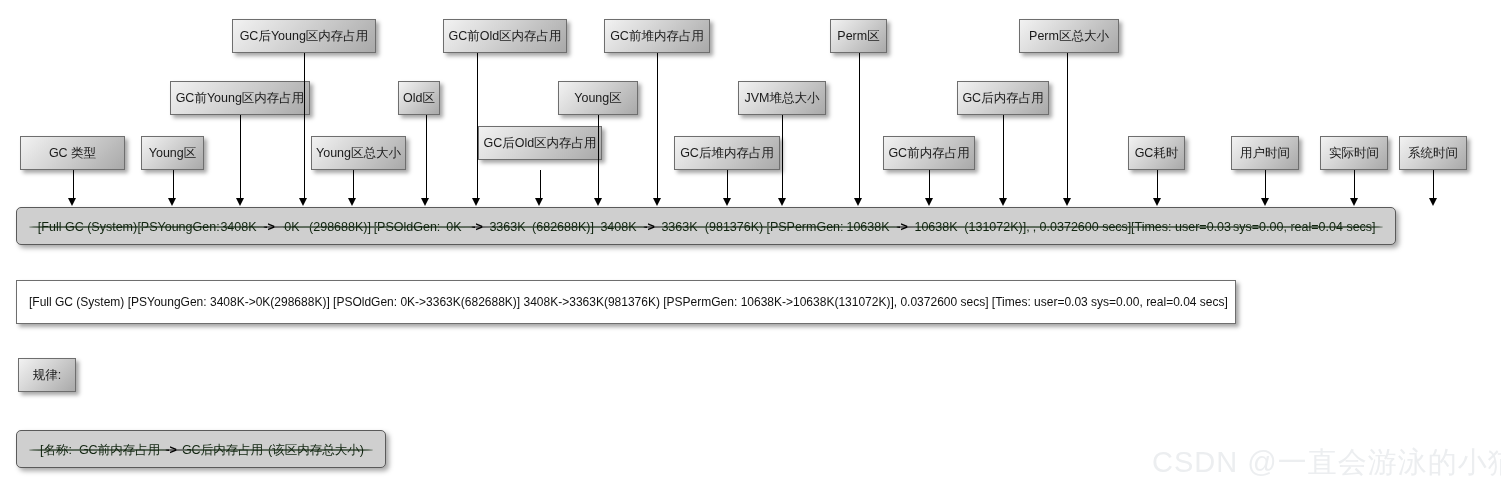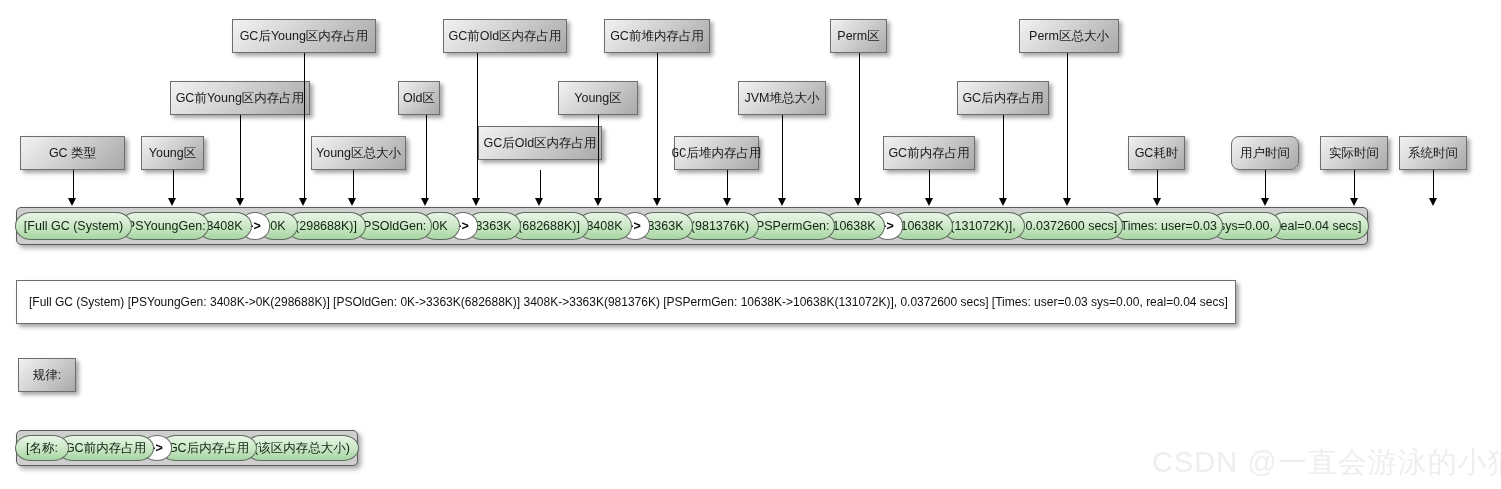--- a/index.html
+++ b/index.html
@@ -30,21 +30,21 @@
 
   
   .bar{
     position:absolute;
     box-sizing:border-box;
     display:flex;align-items:stretch;
     border:1px solid #5a5a5a;
     border-radius:5px;
     background:#cfcfcf;
     box-shadow:3px 3px 5px rgba(0,0,0,.35);
-    padding:4px;
+    padding:18px;
   }
   .seg{
     box-sizing:border-box;
     display:flex;align-items:center;justify-content:center;
     font-size:12.5px;
     color:#10240f;
     white-space:nowrap;
     border:1px solid #5d6b5c;
     border-radius:16px/50%;
     background:linear-gradient(180deg,#e8f6e6 0%,#cfe9cb 45%,#a8d6a3 100%);
@@ -109,42 +109,42 @@
     <div class="arrow" style="left: 471.5px; top: 198px;"></div>
     <div class="lbl" style="left: 478px; top: 126px; width: 124px;">GC后Old区内存占用</div>
     <div class="conn" style="left: 540px; top: 170px; height: 28px;"></div>
     <div class="arrow" style="left: 534.5px; top: 198px;"></div>
     <div class="lbl" style="left: 558px; top: 81px; width: 80px;">Young区</div>
     <div class="conn" style="left: 598px; top: 115px; height: 83px;"></div>
     <div class="arrow" style="left: 593.5px; top: 198px;"></div>
     <div class="lbl" style="left: 604px; top: 19px; width: 106px;">GC前堆内存占用</div>
     <div class="conn" style="left: 657px; top: 53px; height: 145px;"></div>
     <div class="arrow" style="left: 652.5px; top: 198px;"></div>
-    <div class="lbl" style="left: 674px; top: 136px; width: 85px; font-family: Liberation Mono, monospace;">GC后堆内存占用</div>
+    <div class="lbl" style="left: 674px; top: 136px; width: 106px;">GC后堆内存占用</div>
     <div class="conn" style="left: 727px; top: 170px; height: 28px;"></div>
     <div class="arrow" style="left: 722.5px; top: 198px;"></div>
     <div class="lbl" style="left: 738px; top: 81px; width: 88px;">JVM堆总大小</div>
     <div class="conn" style="left: 782px; top: 115px; height: 83px;"></div>
     <div class="arrow" style="left: 777.5px; top: 198px;"></div>
     <div class="lbl" style="left: 830px; top: 19px; width: 57px;">Perm区</div>
     <div class="conn" style="left: 859px; top: 53px; height: 145px;"></div>
     <div class="arrow" style="left: 853.5px; top: 198px;"></div>
     <div class="lbl" style="left: 883px; top: 136px; width: 92px;">GC前内存占用</div>
     <div class="conn" style="left: 929px; top: 170px; height: 28px;"></div>
     <div class="arrow" style="left: 924.5px; top: 198px;"></div>
     <div class="lbl" style="left: 957px; top: 81px; width: 92px;">GC后内存占用</div>
     <div class="conn" style="left: 1003px; top: 115px; height: 83px;"></div>
     <div class="arrow" style="left: 998.5px; top: 198px;"></div>
     <div class="lbl" style="left: 1019px; top: 19px; width: 100px;">Perm区总大小</div>
     <div class="conn" style="left: 1067px; top: 53px; height: 145px;"></div>
     <div class="arrow" style="left: 1062.5px; top: 198px;"></div>
     <div class="lbl" style="left: 1128px; top: 136px; width: 57px;">GC耗时</div>
     <div class="conn" style="left: 1157px; top: 170px; height: 28px;"></div>
     <div class="arrow" style="left: 1152.5px; top: 198px;"></div>
-    <div class="lbl" style="left: 1231px; top: 136px; width: 68px; border-radius: 8px;">用户时间</div>
+    <div class="lbl" style="left: 1231px; top: 136px; width: 68px;">用户时间</div>
     <div class="conn" style="left: 1265px; top: 170px; height: 28px;"></div>
     <div class="arrow" style="left: 1260.5px; top: 198px;"></div>
     <div class="lbl" style="left: 1320px; top: 136px; width: 68px;">实际时间</div>
     <div class="conn" style="left: 1354px; top: 170px; height: 28px;"></div>
     <div class="arrow" style="left: 1349.5px; top: 198px;"></div>
     <div class="lbl" style="left: 1399px; top: 136px; width: 68px;">系统时间</div>
     <div class="conn" style="left: 1433px; top: 170px; height: 28px;"></div>
     <div class="arrow" style="left: 1428.5px; top: 198px;"></div>
   </div>
 

